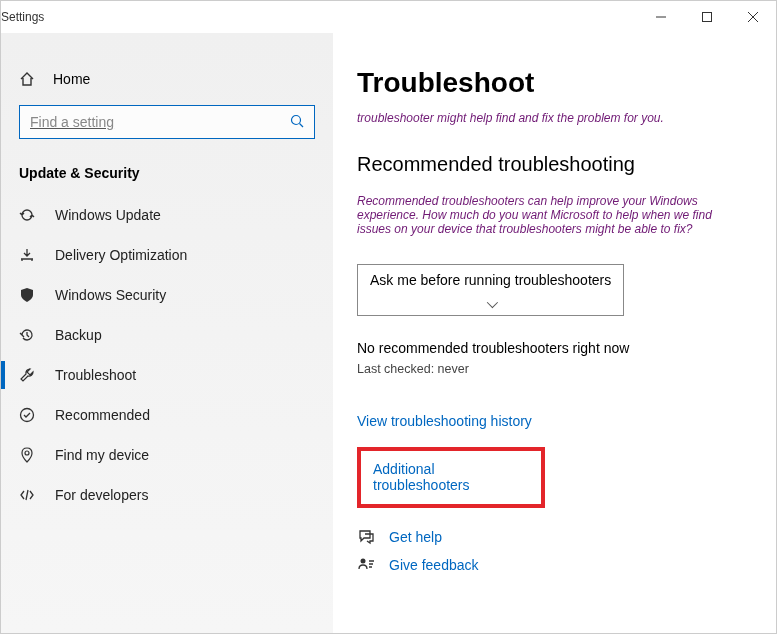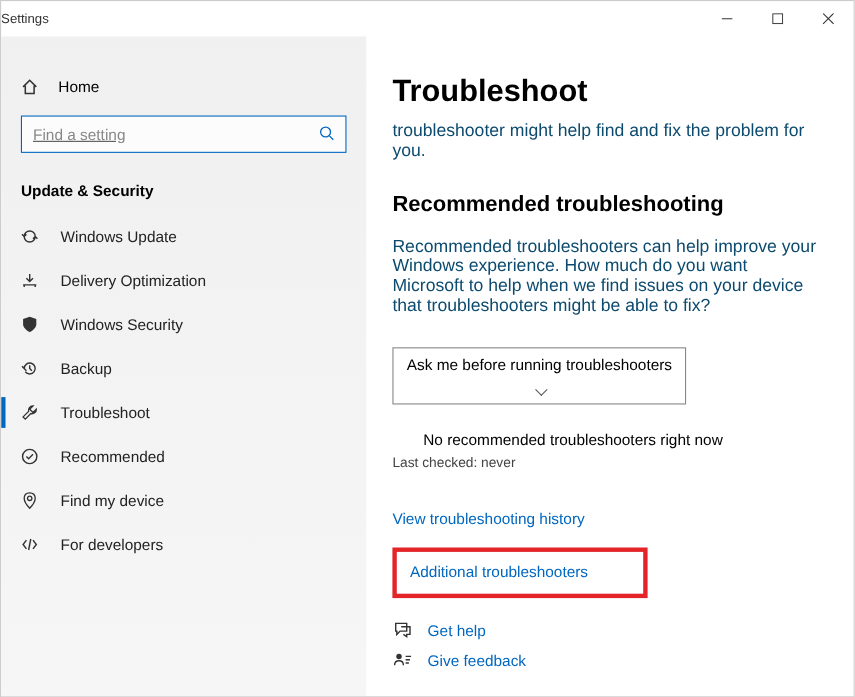--- a/index.html
+++ b/index.html
@@ -14,27 +14,27 @@
     .search-box { margin: 8px 18px; border: 1.5px solid #0067c0; height: 34px; display: flex; align-items: center; padding: 0 10px; background: #fcfcfc; }
     .search-box input { flex: 1; border: none; outline: none; background: transparent; font-size: 14px; color: #555; text-decoration: underline; }
     .search-box input::placeholder { color: #888; }
     .search-icon { color: #0067c0; font-size: 14px; }
     .section-label { font-weight: 600; font-size: 14px; padding: 18px 18px 14px; }
     .nav-item { display: flex; align-items: center; padding: 12px 18px; font-size: 14px; color: #222; position: relative; }
     .nav-item svg { margin-right: 20px; flex-shrink: 0; }
     .nav-item.active::before { content: ''; position: absolute; left: 0; top: 6px; bottom: 6px; width: 4px; background: #0067c0; }
     .main { flex: 1; padding: 20px 30px 20px 24px; overflow-y: auto; }
     .main h1 { font-size: 28px; font-weight: 600; margin-bottom: 12px; margin-top: 14px; }
-    .desc { font-size: 16px; color: #0c4a6e; margin-bottom: 28px; }
-    .main h2 { font-size: 20px; font-weight: 700; margin-bottom: 18px; }
+    .desc { font-size: 12px; color: #701a75; margin-bottom: 28px; font-style: italic; }
+    .main h2 { font-size: 20px; font-weight: 400; margin-bottom: 18px; }
     .combo { border: 1.5px solid #888; padding: 7px 12px; font-size: 14px; display: inline-flex; align-items: center; gap: 12px; background: #fff; margin-bottom: 24px; cursor: pointer; flex-direction: column; }
-    .status-line { font-size: 14px; margin-bottom: 6px; margin-left: 28px; }
+    .status-line { font-size: 14px; margin-bottom: 6px; }
     .status-sub { font-size: 12.5px; color: #444; margin-bottom: 36px; }
     .link { color: #0067c0; font-size: 14px; margin-bottom: 18px; display: inline-block; cursor: pointer; }
-    .highlight-box { border: 4px solid #e3252a; padding: 10px 12px; display: inline-block; margin-bottom: 20px; width: 232px; }
+    .highlight-box { border: 4px solid #e3252a; padding: 10px 12px; display: inline-block; margin-bottom: 20px; width: 188px; }
     .help-row { display: flex; align-items: center; gap: 14px; margin-bottom: 10px; font-size: 14px; }
     .help-row .link { margin-bottom: 0; }
     .chev { display: inline-block; width: 8px; height: 8px; border-right: 1.5px solid #555; border-bottom: 1.5px solid #555; transform: rotate(45deg) translateY(-2px); }
   </style>
 </head>
 <body>
 
 <div class="titlebar">
   <span>Settings</span>
   <div class="titlebar-spacer"></div>

